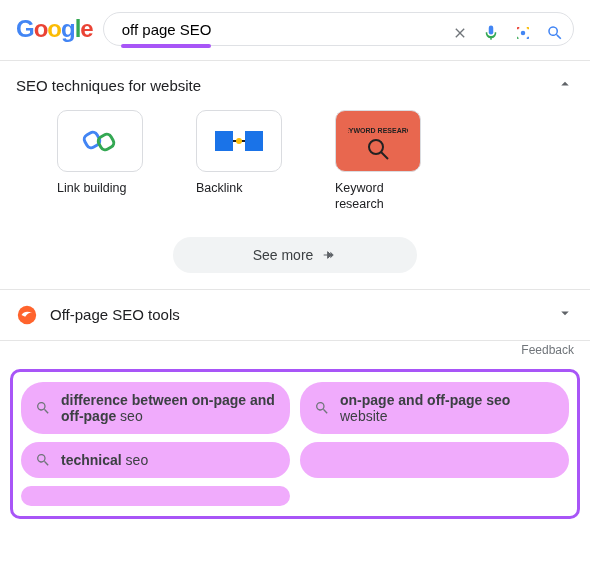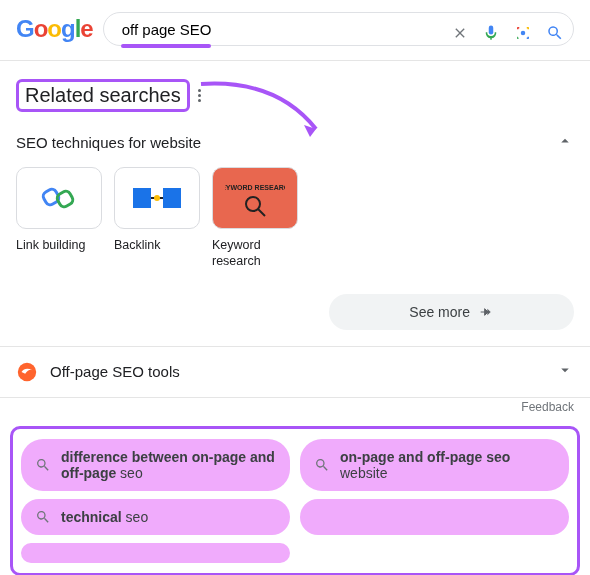--- a/index.html
+++ b/index.html
@@ -14,24 +14,24 @@
   .icon-btn svg { display: block; }
   .section { padding: 0 16px; }
   .related-row { display: flex; align-items: center; gap: 6px; margin: 18px 0 6px 0; position: relative; }
   .related-box { border: 3px solid #a855f7; border-radius: 6px; padding: 2px 6px; font-size: 20px; }
   .dots { width: 16px; height: 16px; display: flex; flex-direction: column; justify-content: center; gap: 2px; margin-left: 2px; }
   .dots span { width: 3px; height: 3px; background: #5f6368; border-radius: 50%; }
   .arrow-annot { position: absolute; left: 180px; top: -5px; }
   .topic-row { display: flex; justify-content: space-between; align-items: center; padding: 14px 0 10px; font-size: 15px; gap: 16px; }
   .chevron { color: #5f6368; }
   .thumbs { display: flex; gap: 12px; padding: 4px 0 0; }
-  .thumb { width: 86px; }
+  .thumb { width: 86px; margin-left: 41px; }
   .thumb-img { width: 86px; height: 62px; border-radius: 10px; border: 1px solid #dadce0; display: flex; align-items: center; justify-content: center; overflow:hidden; }
   .thumb-label { font-size: 12.5px; color: #202124; margin-top: 8px; line-height: 1.3; }
-  .see-more { display: flex; justify-content: flex-end; margin: 24px 0 16px; }
+  .see-more { display: flex; justify-content: center; margin: 24px 0 16px; }
   .see-more-btn { background: #f1f3f4; border: none; border-radius: 20px; padding: 10px 80px; font-size: 14px; color: #3c4043; display: flex; align-items: center; gap: 8px; }
   .divider { height: 1px; background: #e5e5e5; margin: 0 0 0 0; }
   .tools-row { display: flex; align-items: center; gap: 12px; padding: 14px 16px; }
   .tools-icon { width: 22px; height: 22px; }
   .tools-label { flex: 1; font-size: 15px; }
   .feedback { text-align: right; font-size: 12px; color: #70757a; padding: 2px 16px 8px; border-top:1px solid #e5e5e5; }
   .chip-block { margin: 4px 10px 10px; border: 3px solid #a855f7; border-radius: 10px; padding: 10px 8px; display: grid; grid-template-columns: 1fr 1fr; gap: 8px 10px; }
   .chip { background: #f0abfc; border-radius: 22px; padding: 10px 14px; display: flex; align-items: center; gap: 10px; font-size: 14px; color: #3c4043; cursor: pointer; }
   .chip .q { color: #70757a; flex-shrink:0; }
   .chip b { font-weight: bold; }
@@ -75,32 +75,20 @@
       <span class="icon-btn">
         <svg width="18" height="18" viewBox="0 0 24 24">
             <path fill="#4285F4" d="M15.5 14h-.79l-.28-.27a6.5 6.5 0 1 0-.7.7l.27.28v.79l5 4.99L20.49 19zm-6 0A4.5 4.5 0 1 1 14 9.5 4.49 4.49 0 0 1 9.5 14z"></path>
           </svg>
       </span>
     </div>
   </div>
 </div>
 
 <div class="section">
-  <div class="related-row">
-    <div class="related-box">Related searches</div>
-    <div class="dots">
-        <span></span>
-        <span></span>
-        <span></span>
-      </div>
-    <svg class="arrow-annot" width="150" height="70" viewBox="0 0 150 70">
-      <path d="M5 10 Q 80 5 120 55" stroke="#a855f7" stroke-width="4" fill="none"></path>
-      <path d="M120 55 l-12 -4 l6 12 z" fill="#a855f7"></path>
-    </svg>
-  </div>
 
   <div class="topic-row">
     <span>SEO techniques for website</span>
     <span class="chevron">
       <svg width="18" height="18" viewBox="0 0 24 24">
           <path fill="#5f6368" d="M7 14l5-5 5 5z"></path>
         </svg>
     </span>
   </div>
 

